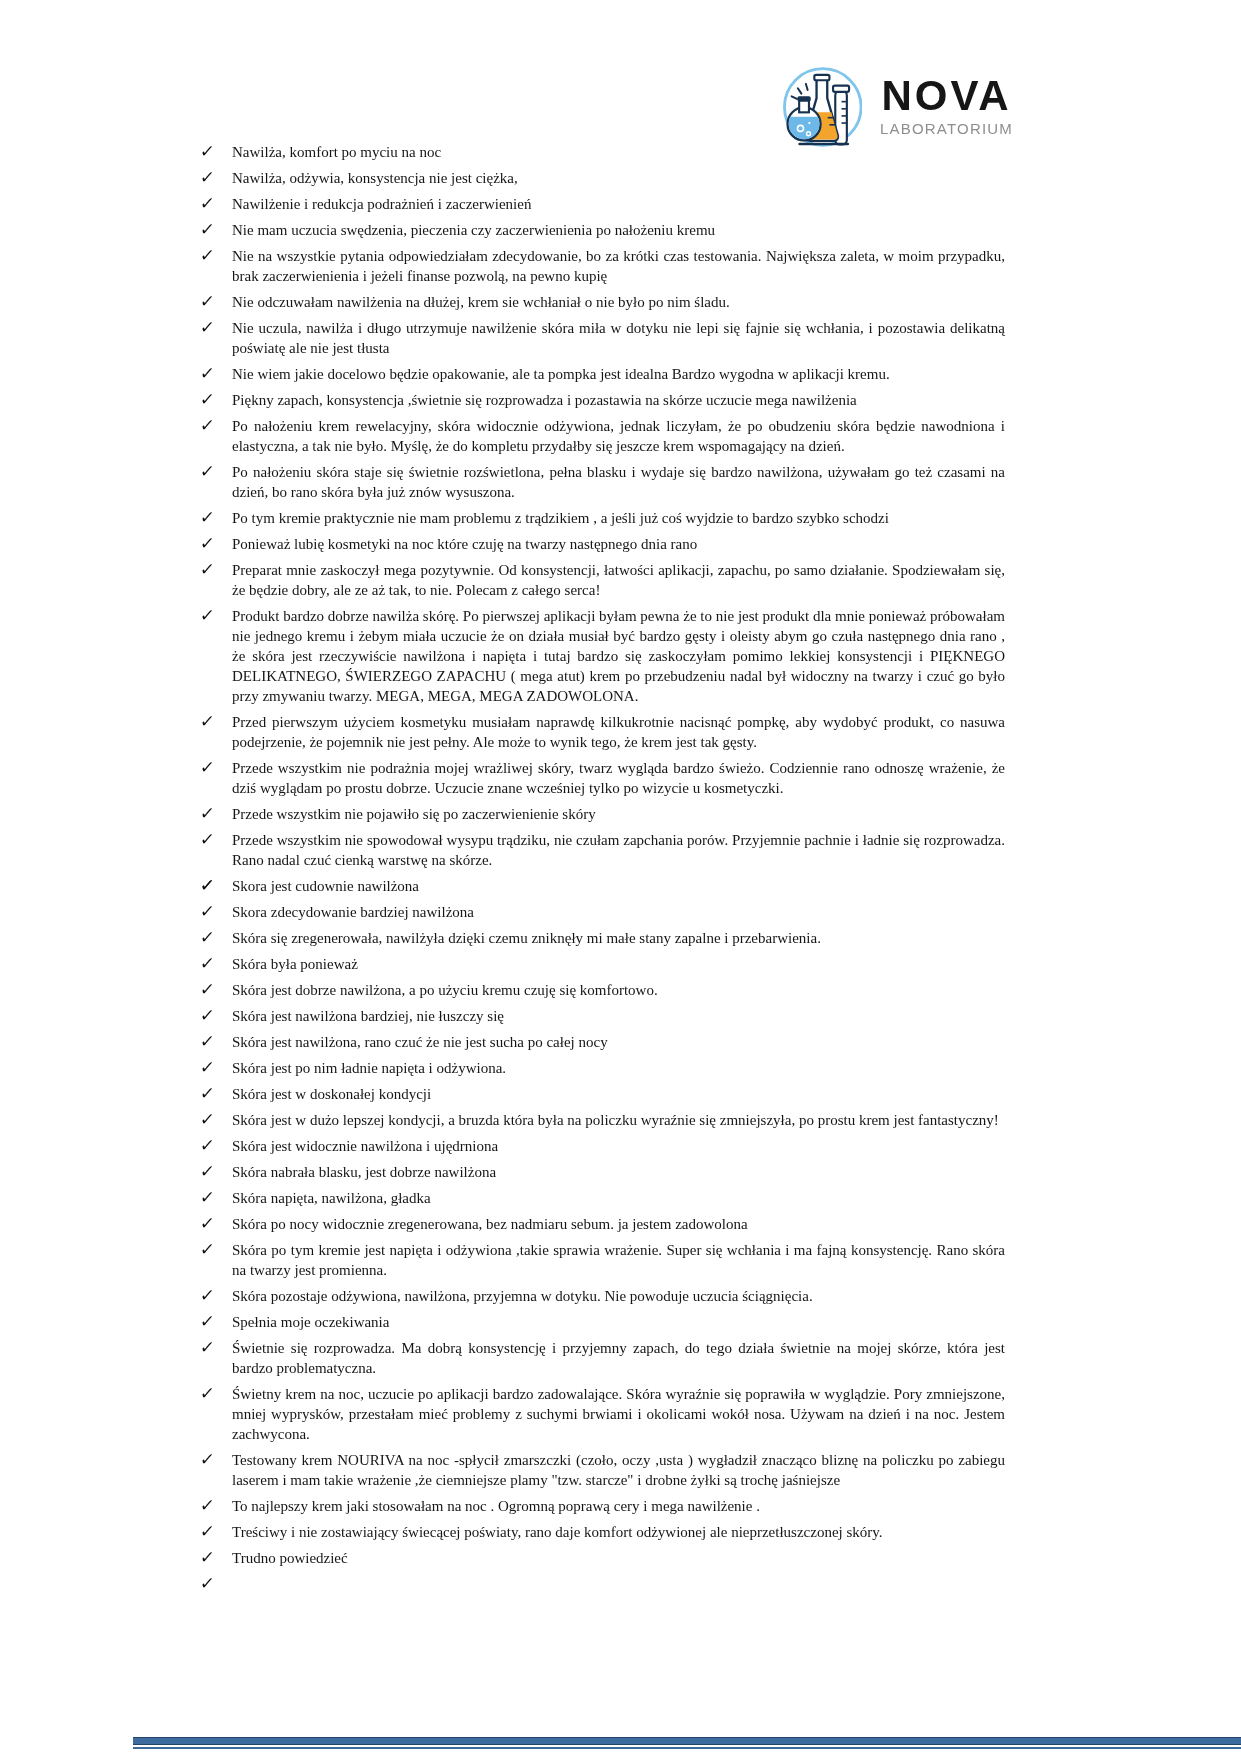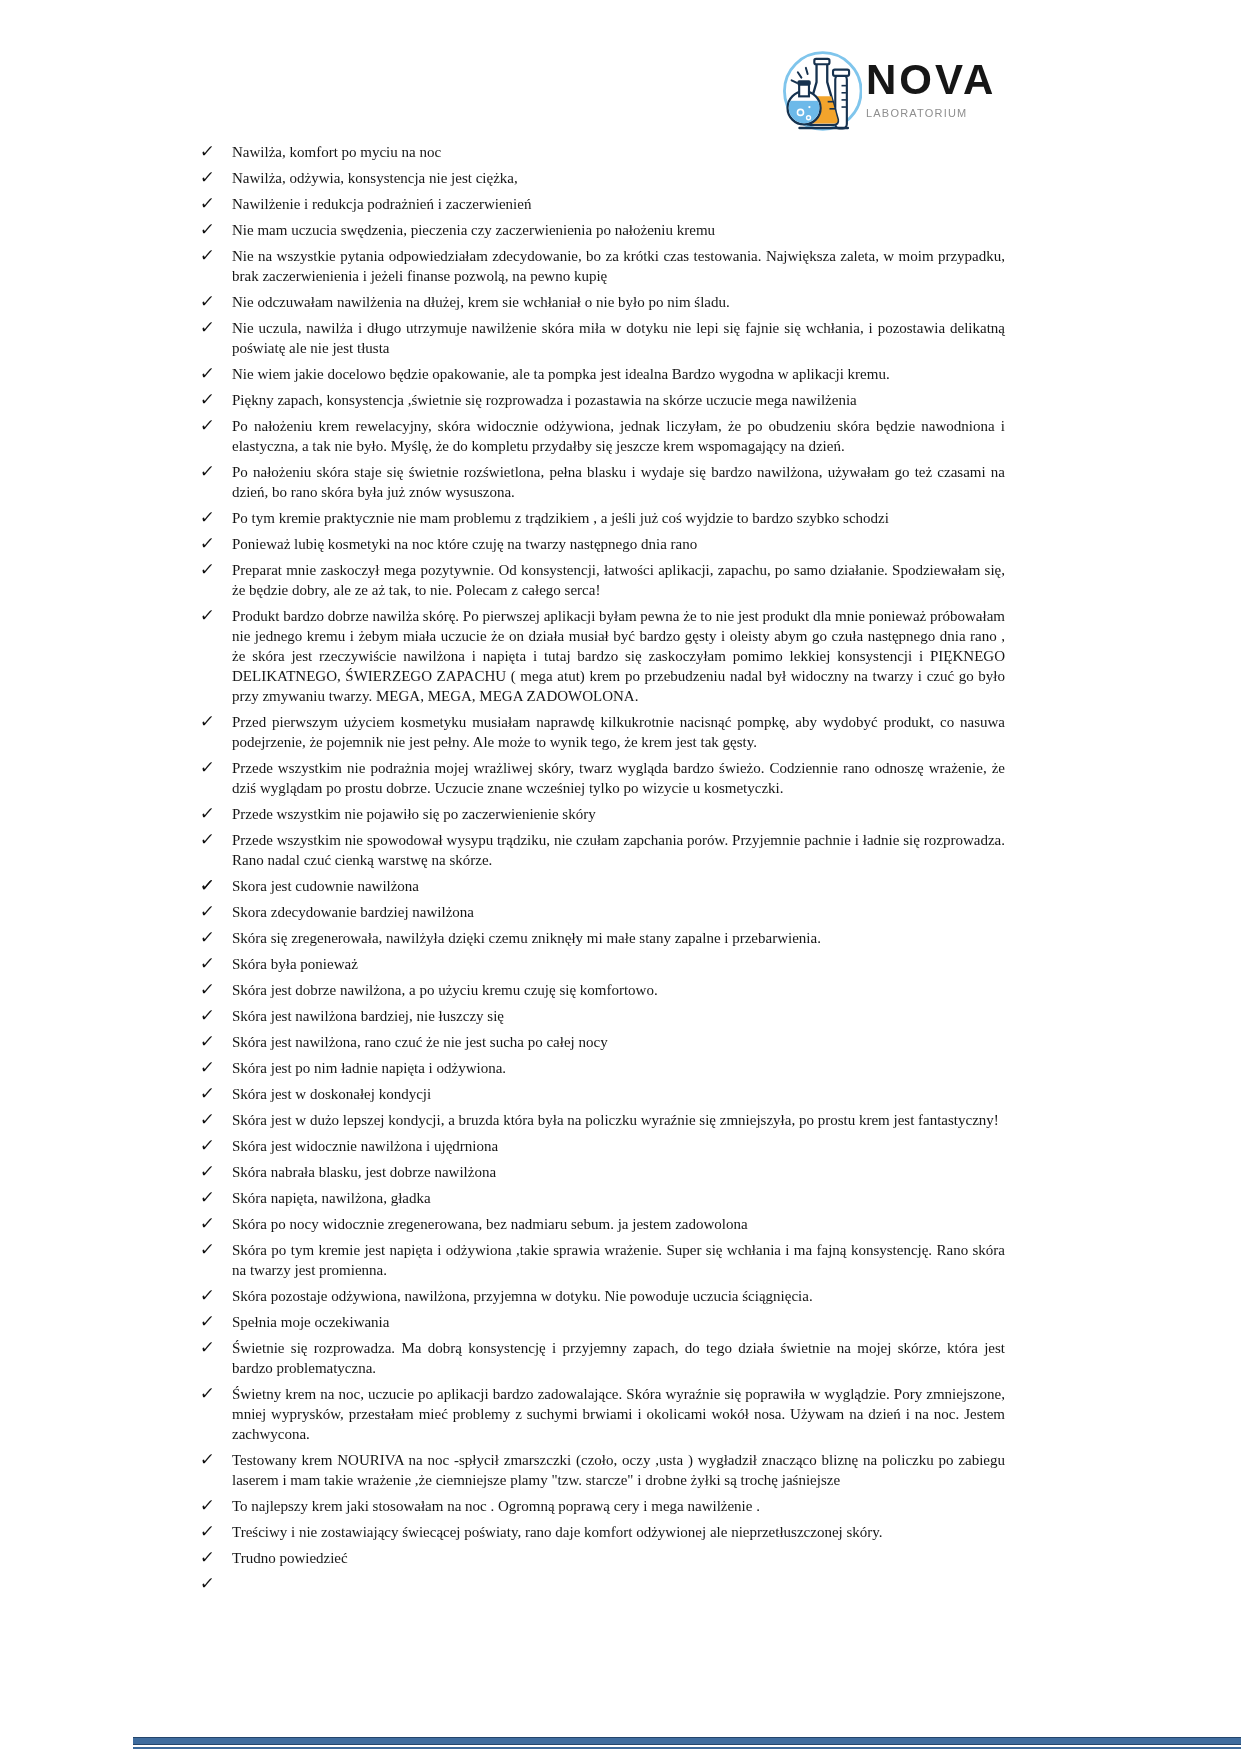--- a/index.html
+++ b/index.html
@@ -7,33 +7,33 @@
     position:relative;
     width:1241px;height:1755px;
     background:#ffffff;
     font-family:"Liberation Serif","DejaVu Serif",serif;
     color:#1a1a1a;
     overflow:hidden;
   }
 
   
   .logo{
-    position:absolute;left:780px;top:46px;
-    display:flex;align-items:center;gap:4px;
+    position:absolute;left:780px;top:62px;
+    display:flex;align-items:center;gap:18px;text-align:center;
   }
   .logo-icon{width:82px;height:90px;flex:0 0 auto;}
   .logo-text{display:flex;flex-direction:column;justify-content:center;}
   .logo-brand{
     font-family:"Liberation Sans","DejaVu Sans",sans-serif;
     font-weight:800;font-size:42px;line-height:42px;
     letter-spacing:3px;color:#161616;
   }
   .logo-sub{
     font-family:"Liberation Sans","DejaVu Sans",sans-serif;
-    font-weight:400;font-size:11px;line-height:20px;
+    font-weight:400;font-size:15px;line-height:20px;
     letter-spacing:1.2px;color:#8e8e8e;margin-top:2px;
   }
 
   
   .checklist{
     position:absolute;left:200px;top:142px;width:805px;
   }
   .check-item{
     position:relative;
     padding-left:32px;

